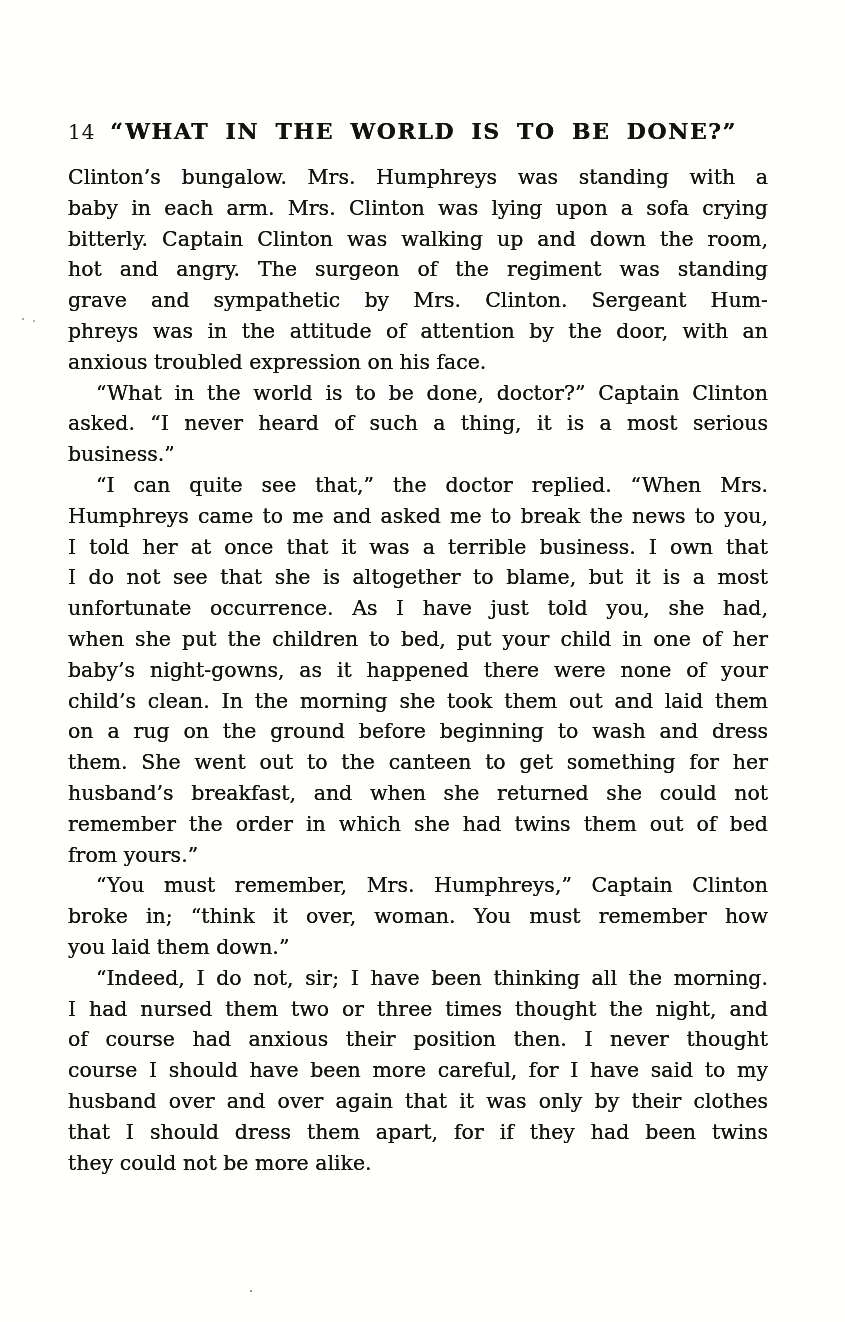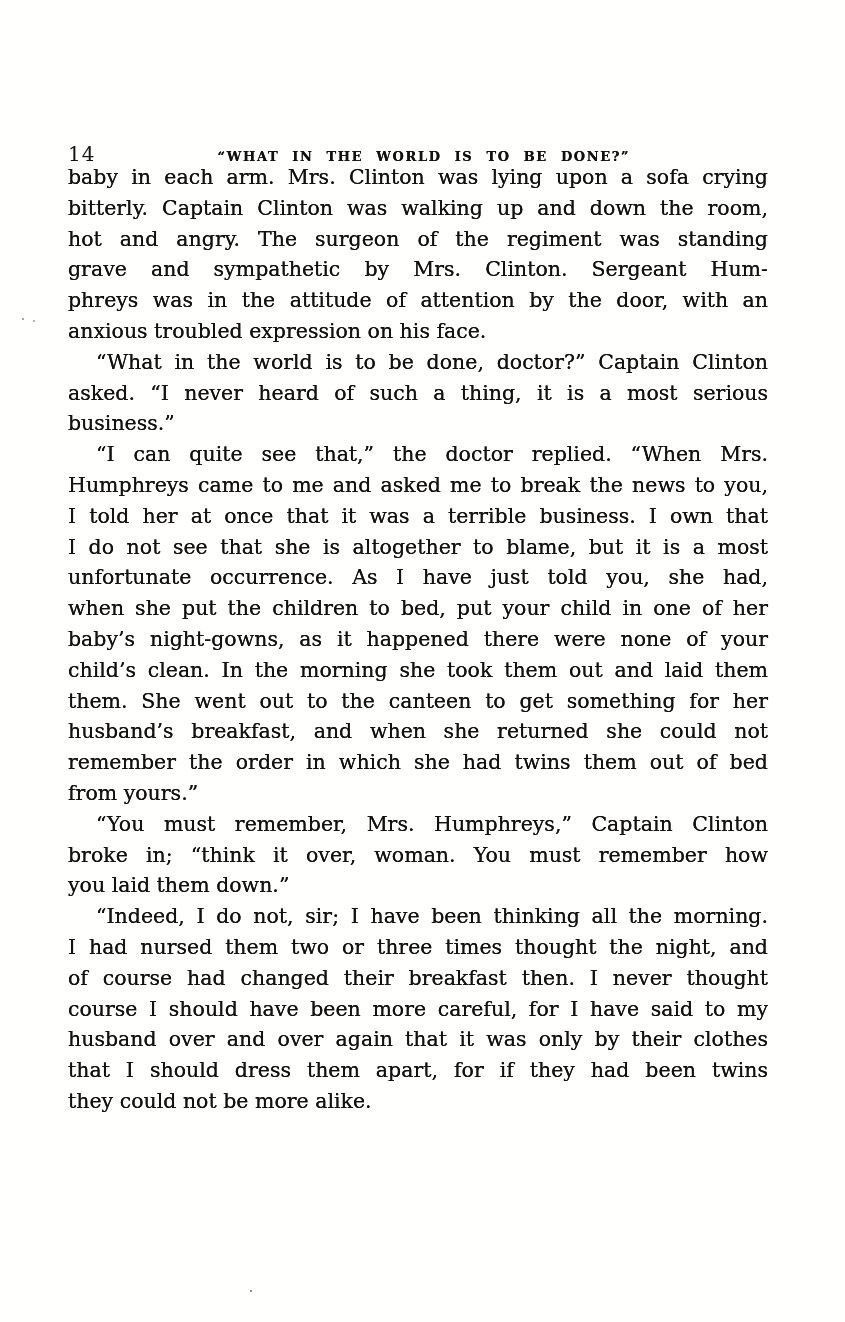--- a/index.html
+++ b/index.html
@@ -14,30 +14,29 @@
     background: #fffffe;
     color: #141210;
     overflow: hidden;
   }
   .header-row {
     position: absolute;
     top: 118px; left: 68px;
     width: 700px;
     display: flex;
     align-items: baseline;
-    margin-top: 24px;
   }
   .page-number {
     font-size: 20px;
     letter-spacing: 1px;
   }
   .running-header {
     flex: 1;
     text-align: center;
-    font-size: 13px;
+    font-size: 22px;
     letter-spacing: 1.6px;
     word-spacing: 7px;
     font-weight: bold;
     transform: translateX(-8px);
     text-shadow: 0 0 0.3px currentColor;
   }
   .text-body {
     position: absolute;
     left: 68px; top: 162px;
     width: 700px;
@@ -66,47 +65,49 @@
 <body>
 
 <div class="page">
 
   <div class="header-row">
     <span class="page-number">14</span>
     <span class="running-header">“WHAT IN THE WORLD IS TO BE DONE?”</span>
   </div>
 
   <div class="text-body">
+    <div class="ln">Clinton’s bungalow. Mrs. Humphreys was standing with a</div>
     <div class="ln">baby in each arm. Mrs. Clinton was lying upon a sofa crying</div>
     <div class="ln">bitterly. Captain Clinton was walking up and down the room,</div>
     <div class="ln">hot and angry. The surgeon of the regiment was standing</div>
     <div class="ln">grave and sympathetic by Mrs. Clinton. Sergeant Hum-</div>
     <div class="ln">phreys was in the attitude of attention by the door, with an</div>
     <div class="ln end">anxious troubled expression on his face.</div>
     <div class="ln ind">“What in the world is to be done, doctor?” Captain Clinton</div>
     <div class="ln">asked. “I never heard of such a thing, it is a most serious</div>
     <div class="ln end">business.”</div>
     <div class="ln ind">“I can quite see that,” the doctor replied. “When Mrs.</div>
     <div class="ln">Humphreys came to me and asked me to break the news to you,</div>
     <div class="ln">I told her at once that it was a terrible business. I own that</div>
     <div class="ln">I do not see that she is altogether to blame, but it is a most</div>
     <div class="ln">unfortunate occurrence. As I have just told you, she had,</div>
     <div class="ln">when she put the children to bed, put your child in one of her</div>
     <div class="ln">baby’s night-gowns, as it happened there were none of your</div>
     <div class="ln">child’s clean. In the morning she took them out and laid them</div>
+    <div class="ln">on a rug on the ground before beginning to wash and dress</div>
     <div class="ln">them. She went out to the canteen to get something for her</div>
     <div class="ln">husband’s breakfast, and when she returned she could not</div>
     <div class="ln">remember the order in which she had twins them out of bed</div>
     <div class="ln end">from yours.”</div>
     <div class="ln ind">“You must remember, Mrs. Humphreys,” Captain Clinton</div>
     <div class="ln">broke in; “think it over, woman. You must remember how</div>
     <div class="ln end">you laid them down.”</div>
     <div class="ln ind">“Indeed, I do not, sir; I have been thinking all the morning.</div>
     <div class="ln">I had nursed them two or three times thought the night, and</div>
-    <div class="ln">of course had changed their breakfast then. I never thought</div>
+    <div class="ln">of course had anxious their position then. I never thought</div>
     <div class="ln">course I should have been more careful, for I have said to my</div>
     <div class="ln">husband over and over again that it was only by their clothes</div>
     <div class="ln">that I should dress them apart, for if they had been twins</div>
     <div class="ln end">they could not be more alike.</div>
   </div>
 
   <div class="artifact artifact-margin"></div>
   <div class="artifact artifact-bottom"></div>
 
 </div>

